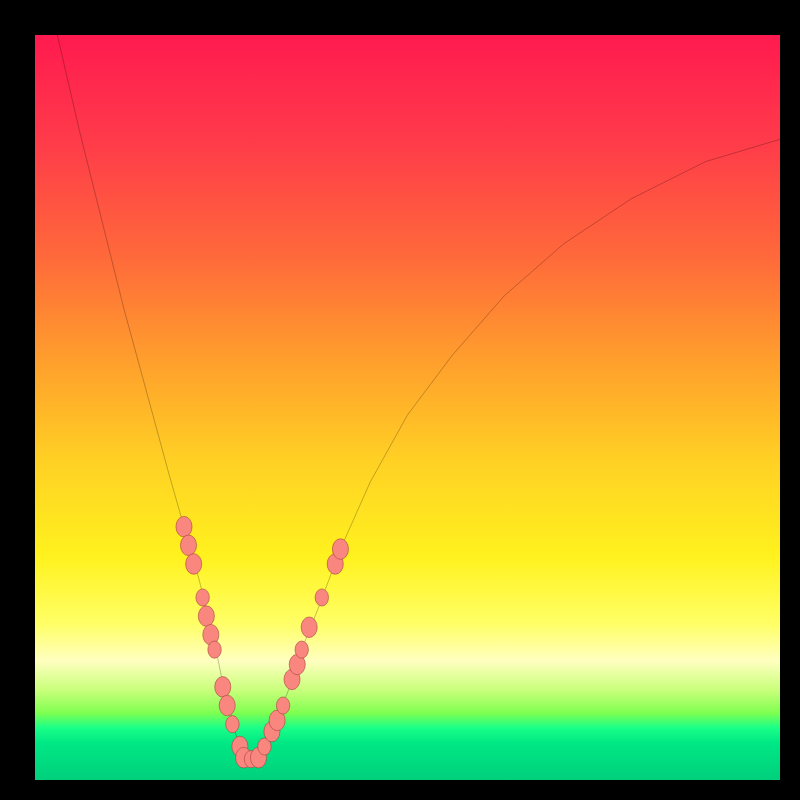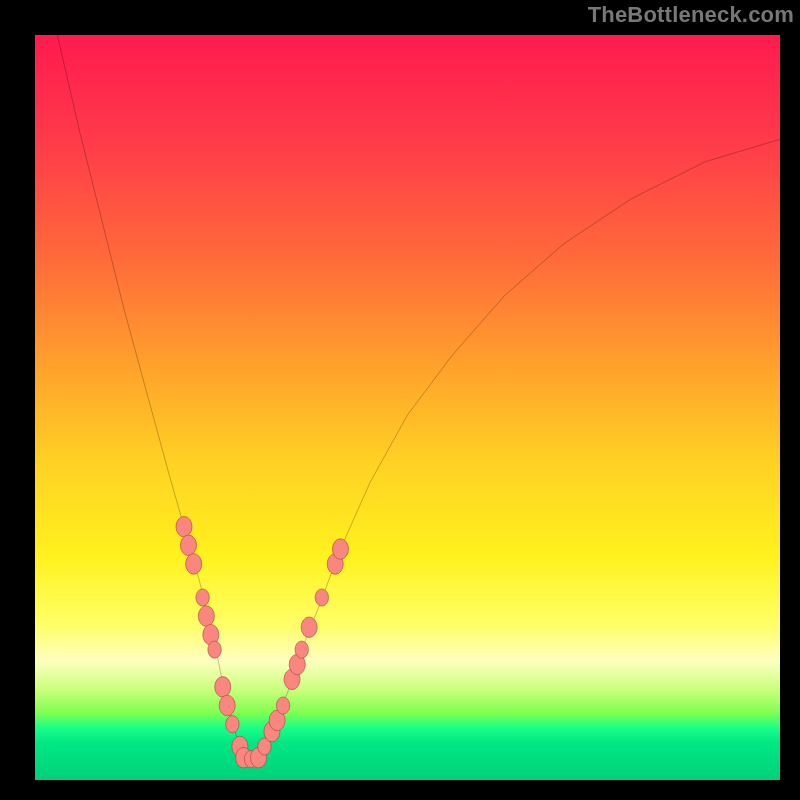--- a/index.html
+++ b/index.html
@@ -90,14 +90,13 @@
         <ellipse cx="34.5" cy="86.5" rx="1.08" ry="1.38" fill="#f98780" stroke="#a8403b" stroke-width="0.08"></ellipse>
         <ellipse cx="35.2" cy="84.5" rx="1.08" ry="1.38" fill="#f98780" stroke="#a8403b" stroke-width="0.08"></ellipse>
         <ellipse cx="35.8" cy="82.5" rx="0.9" ry="1.15" fill="#f98780" stroke="#a8403b" stroke-width="0.08"></ellipse>
         <ellipse cx="36.8" cy="79.5" rx="1.08" ry="1.38" fill="#f98780" stroke="#a8403b" stroke-width="0.08"></ellipse>
         <ellipse cx="38.5" cy="75.5" rx="0.9" ry="1.15" fill="#f98780" stroke="#a8403b" stroke-width="0.08"></ellipse>
         <ellipse cx="40.3" cy="71" rx="1.08" ry="1.38" fill="#f98780" stroke="#a8403b" stroke-width="0.08"></ellipse>
         <ellipse cx="41" cy="69" rx="1.08" ry="1.38" fill="#f98780" stroke="#a8403b" stroke-width="0.08"></ellipse>
       </g>
   </svg>
 
-  <div class="watermark">TheBottleneck.com</div>
 </div>
 
 </body></html>

